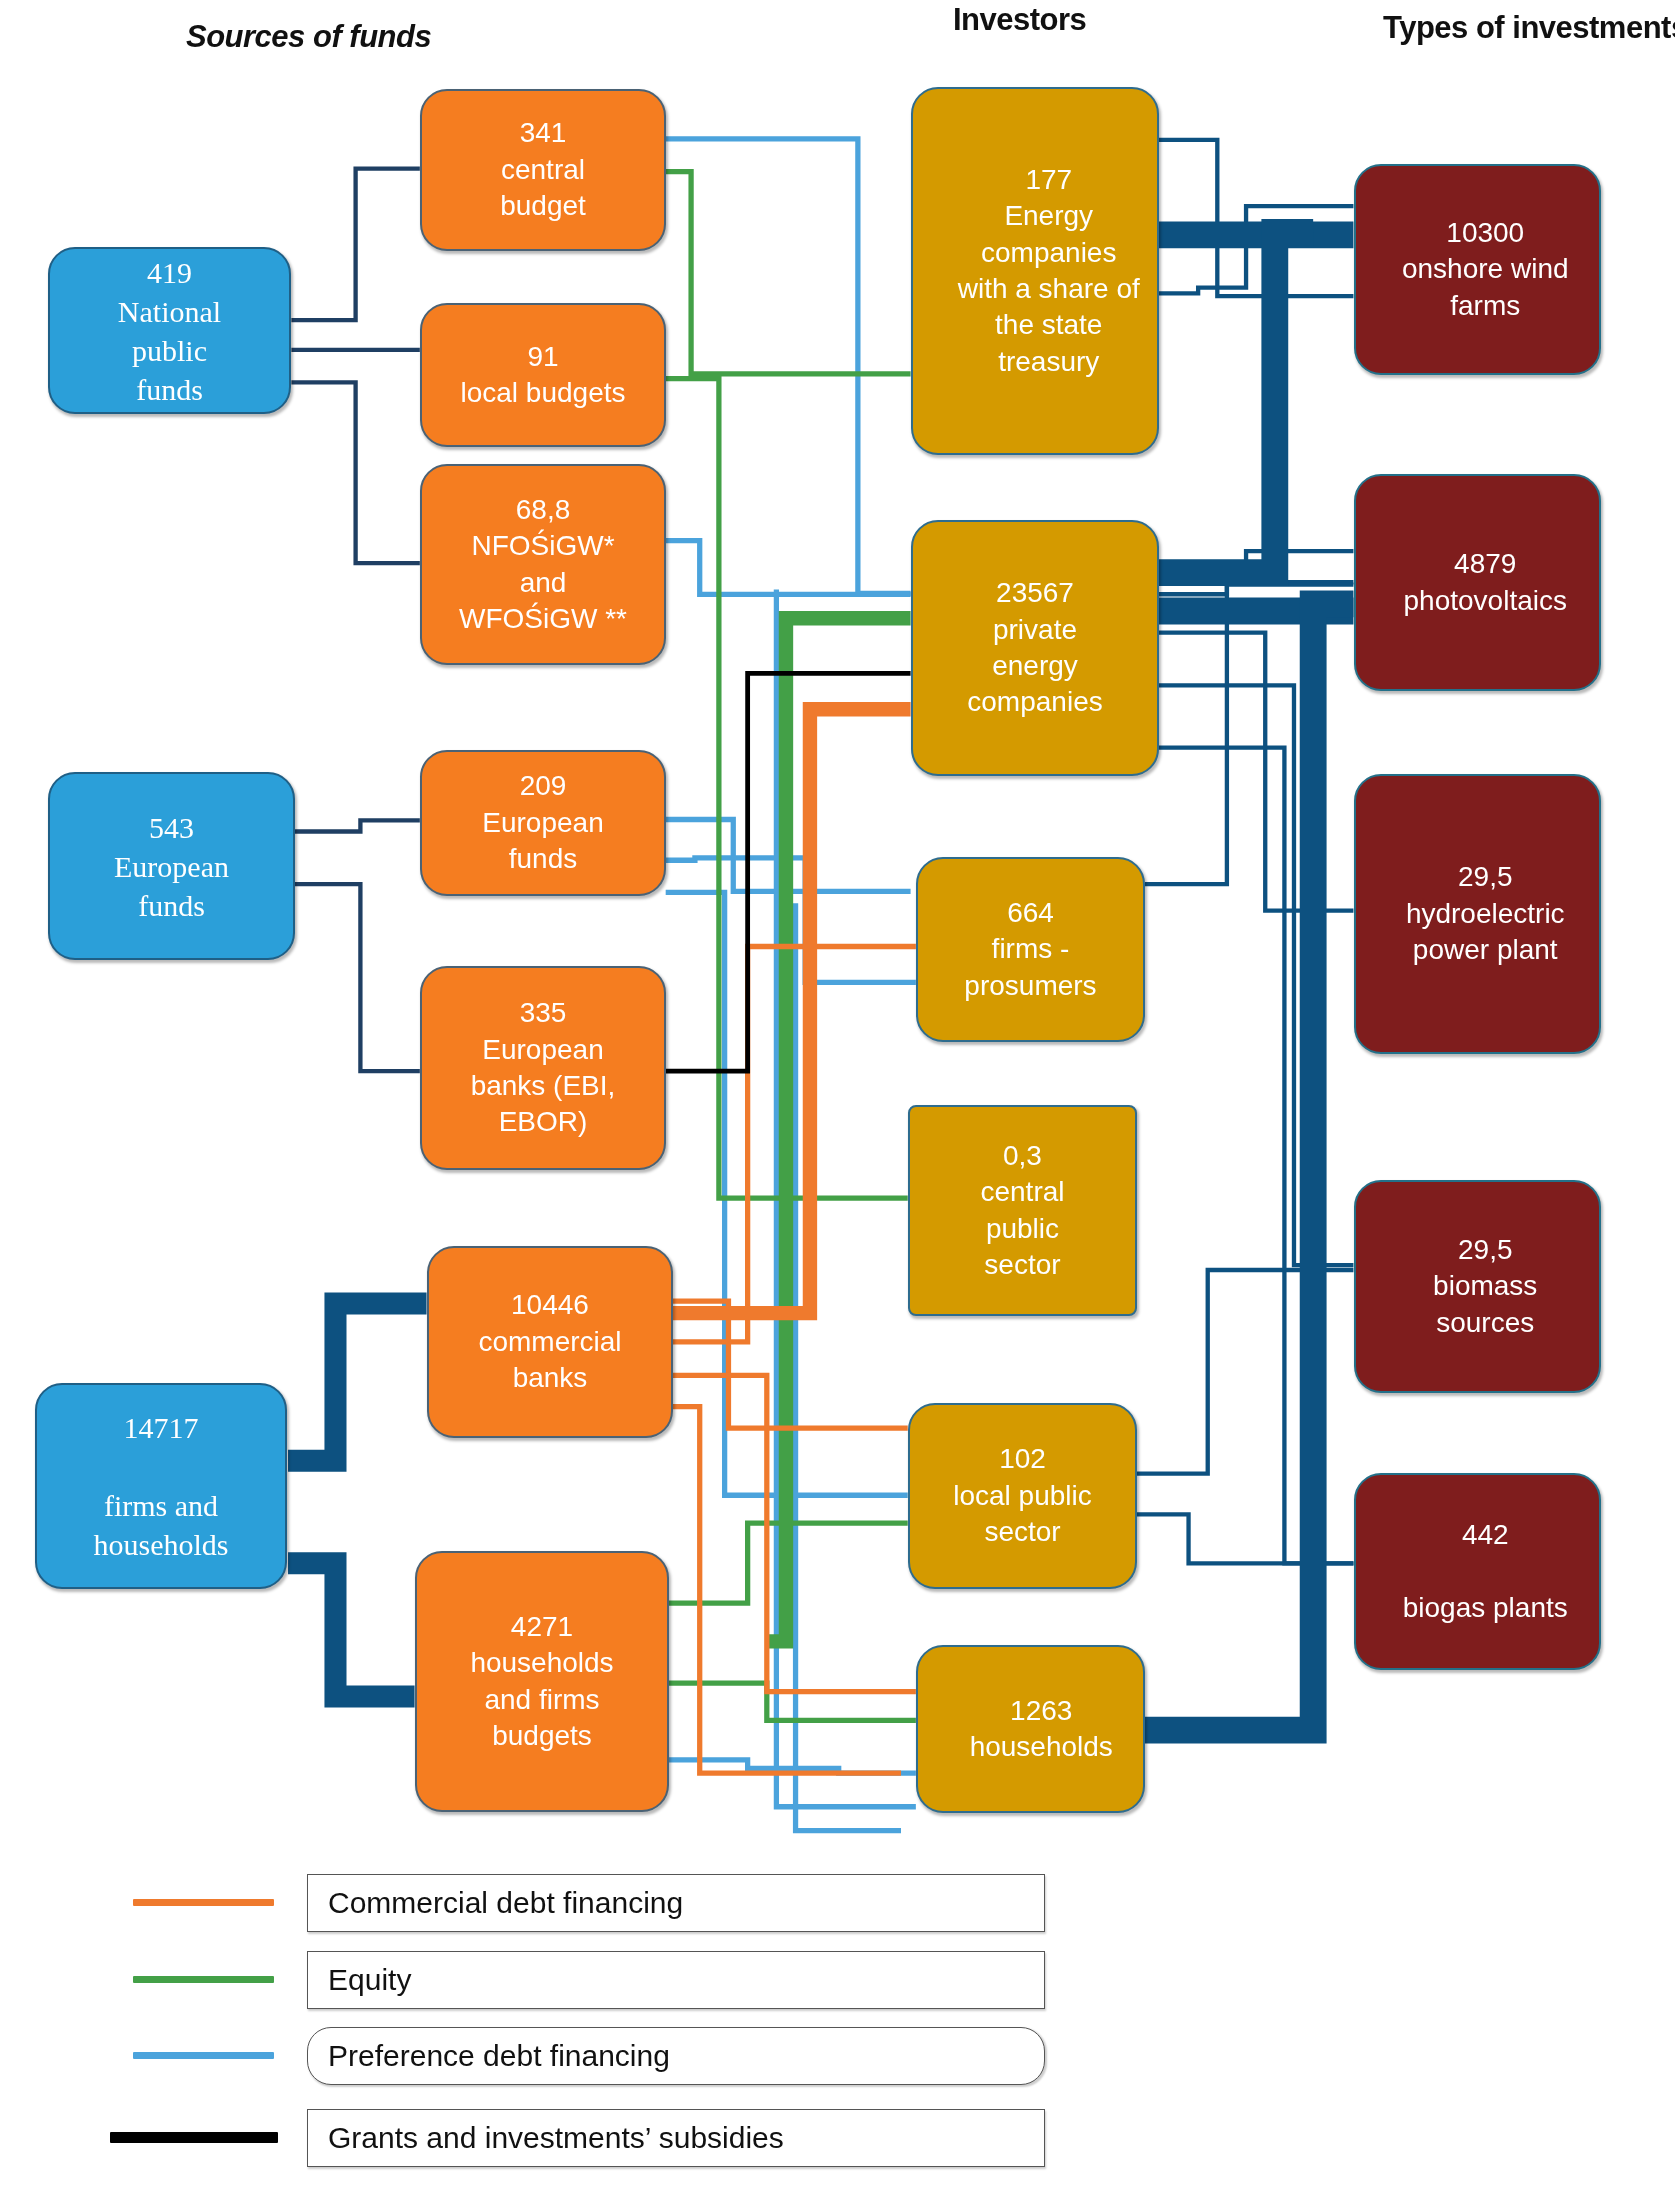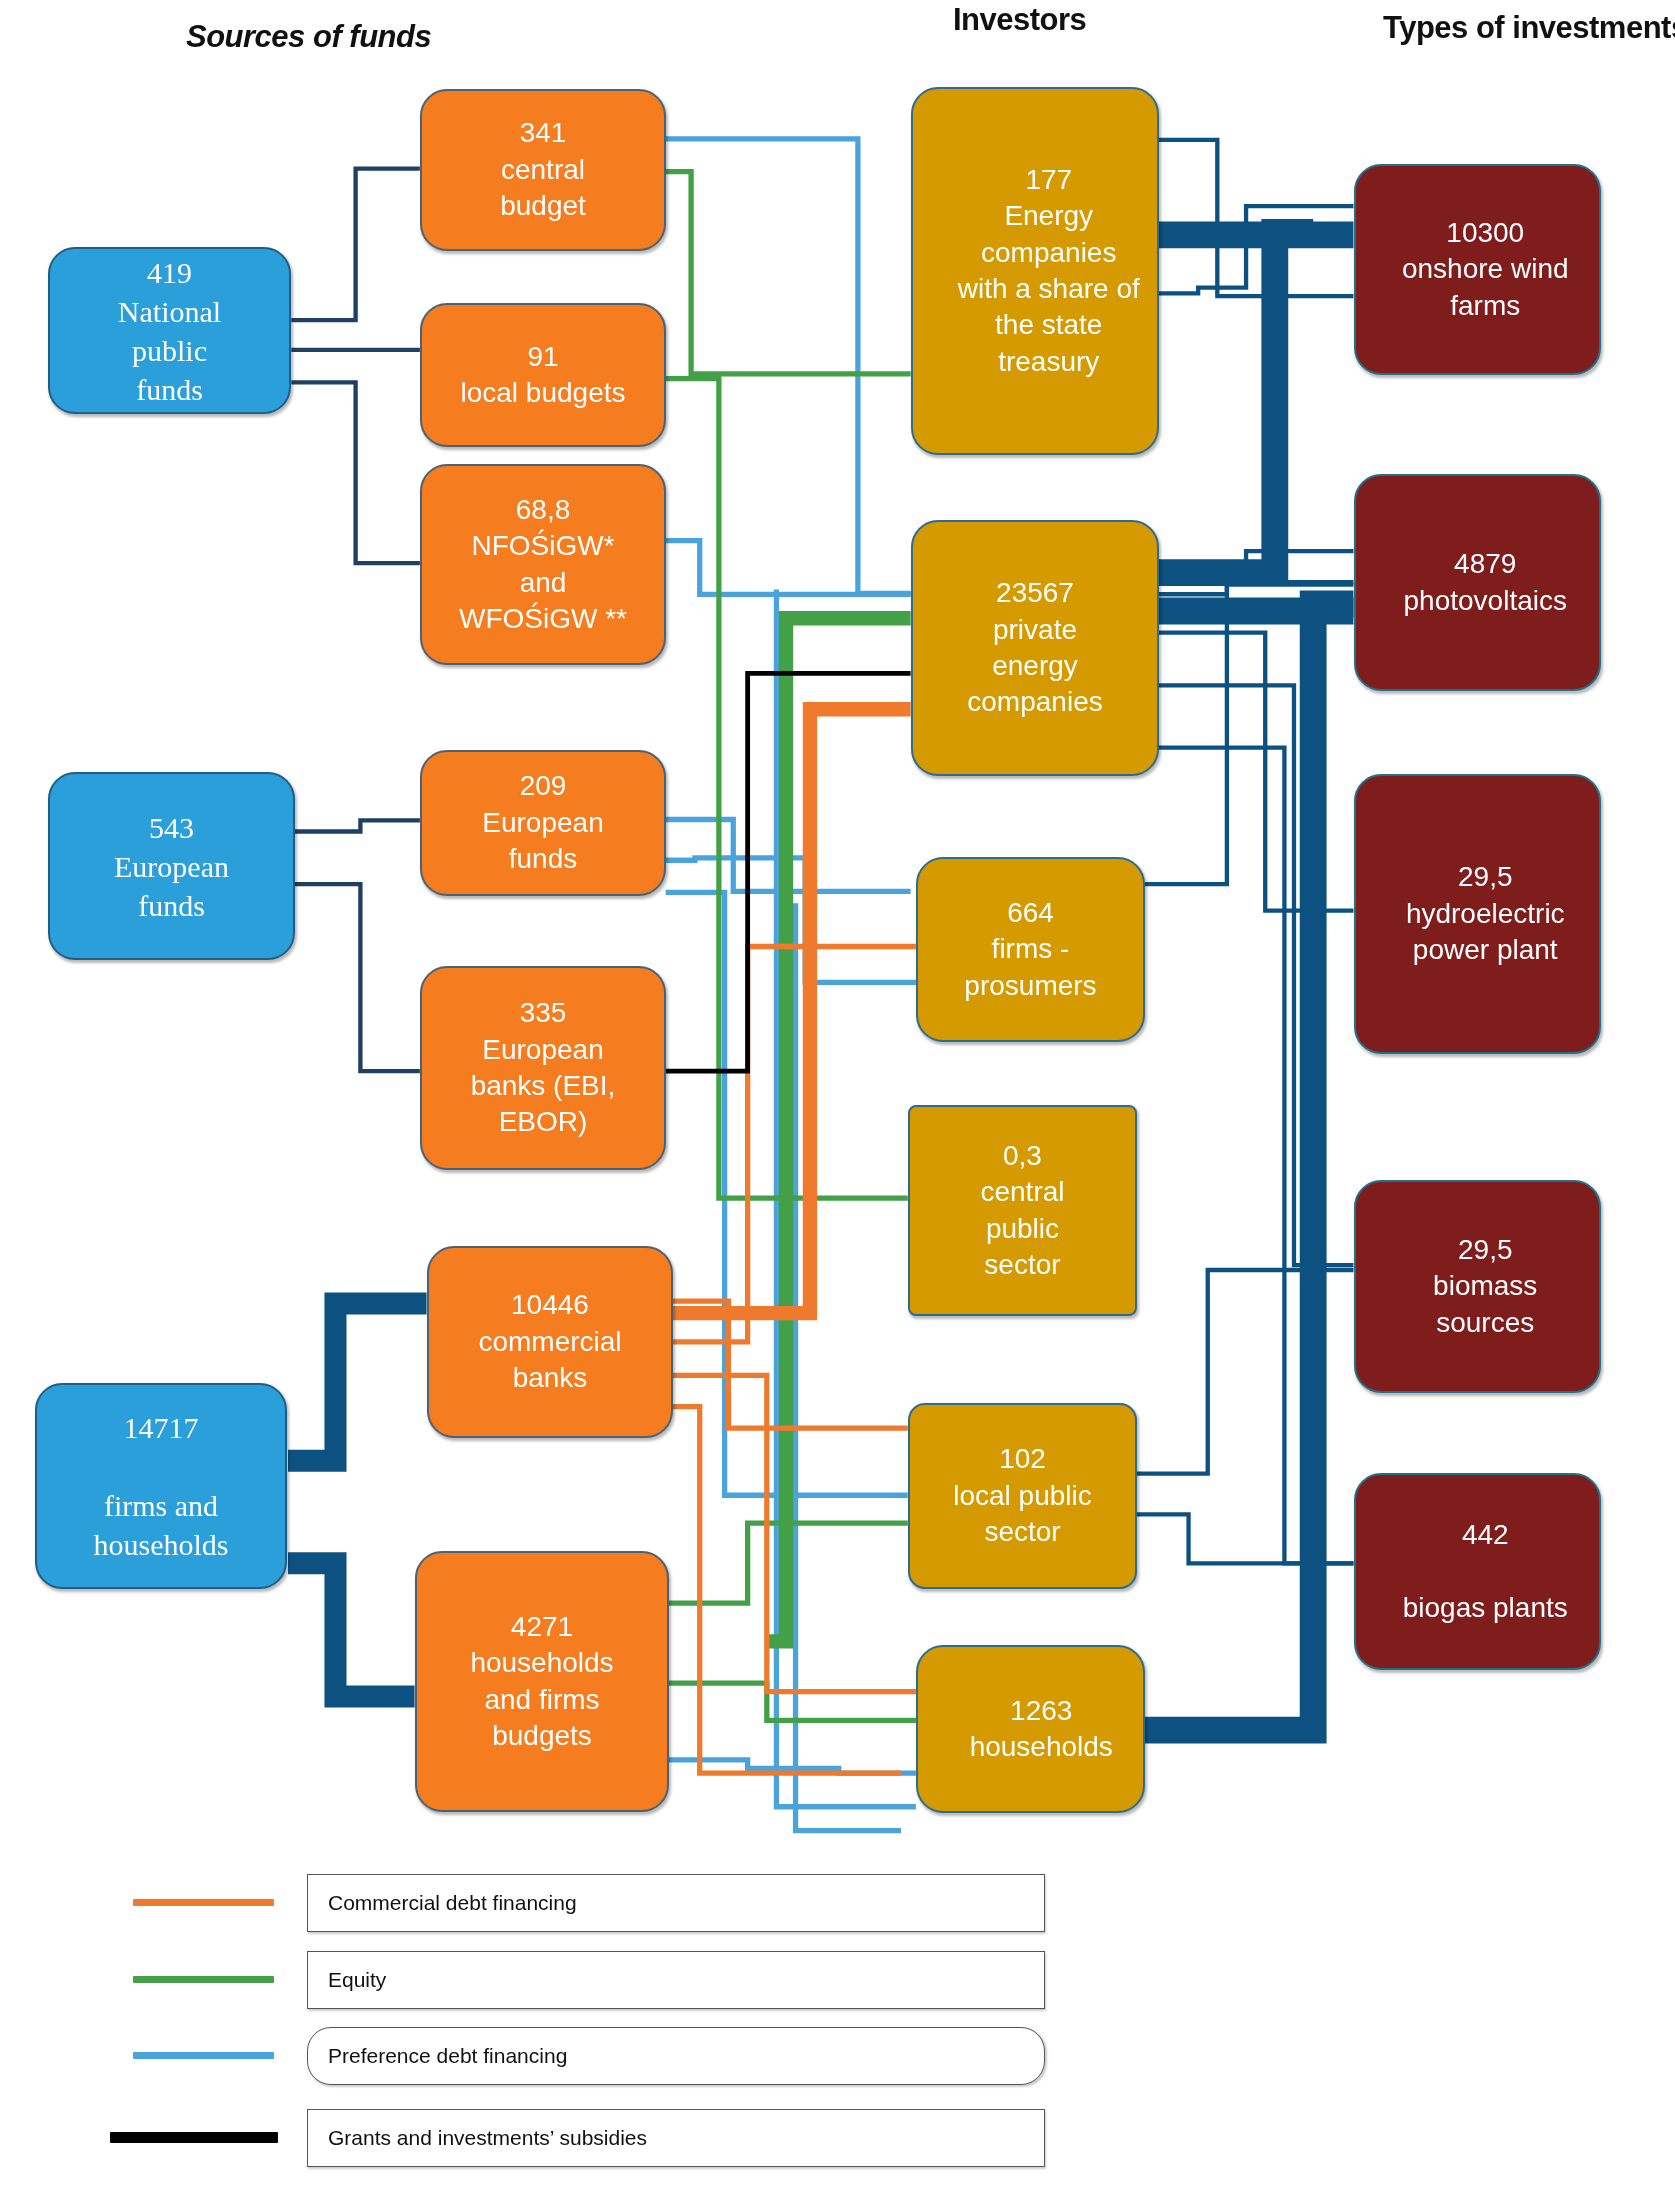--- a/index.html
+++ b/index.html
@@ -52,21 +52,21 @@
   .legend-box{
     position:absolute;
     box-sizing:border-box;
     border:1.9px solid #555555;
     background:#ffffff;
     display:flex;
     align-items:center;
     box-shadow:1.4px 1.9px 1.9px rgba(0,0,0,0.20);
   }
   .legend-label{
-    font-size:21px;
+    font-size:30px;
     color:#111111;
     padding-left:20px;
     white-space:nowrap;
     font-family:"Liberation Sans", sans-serif;
   }
 </style>
 </head>
 <body>
 
 <div id="stage">
@@ -194,21 +194,21 @@
 private
 energy
 companies</div>
   <div class="node investor" style="left:916px;top:857px;width:229px;height:185px;">664
 firms -
 prosumers</div>
   <div class="node investor" style="left:908px;top:1105px;width:229px;height:211px;border-radius:8px;">0,3
 central
 public
 sector</div>
-  <div class="node investor" style="left:908px;top:1403px;width:229px;height:186px;border-radius:17px;">102
+  <div class="node investor" style="left:908px;top:1403px;width:229px;height:186px;">102
 local public
 sector</div>
   <div class="node investor" style="left:916px;top:1645px;width:229px;height:168px;padding-left:34px;">1263
 households</div>
 
   <div class="node investment" style="left:1354px;top:164px;width:247px;height:211px;">10300
 onshore wind
 farms</div>
   <div class="node investment" style="left:1354px;top:474px;width:247px;height:217px;">4879
 photovoltaics</div>

